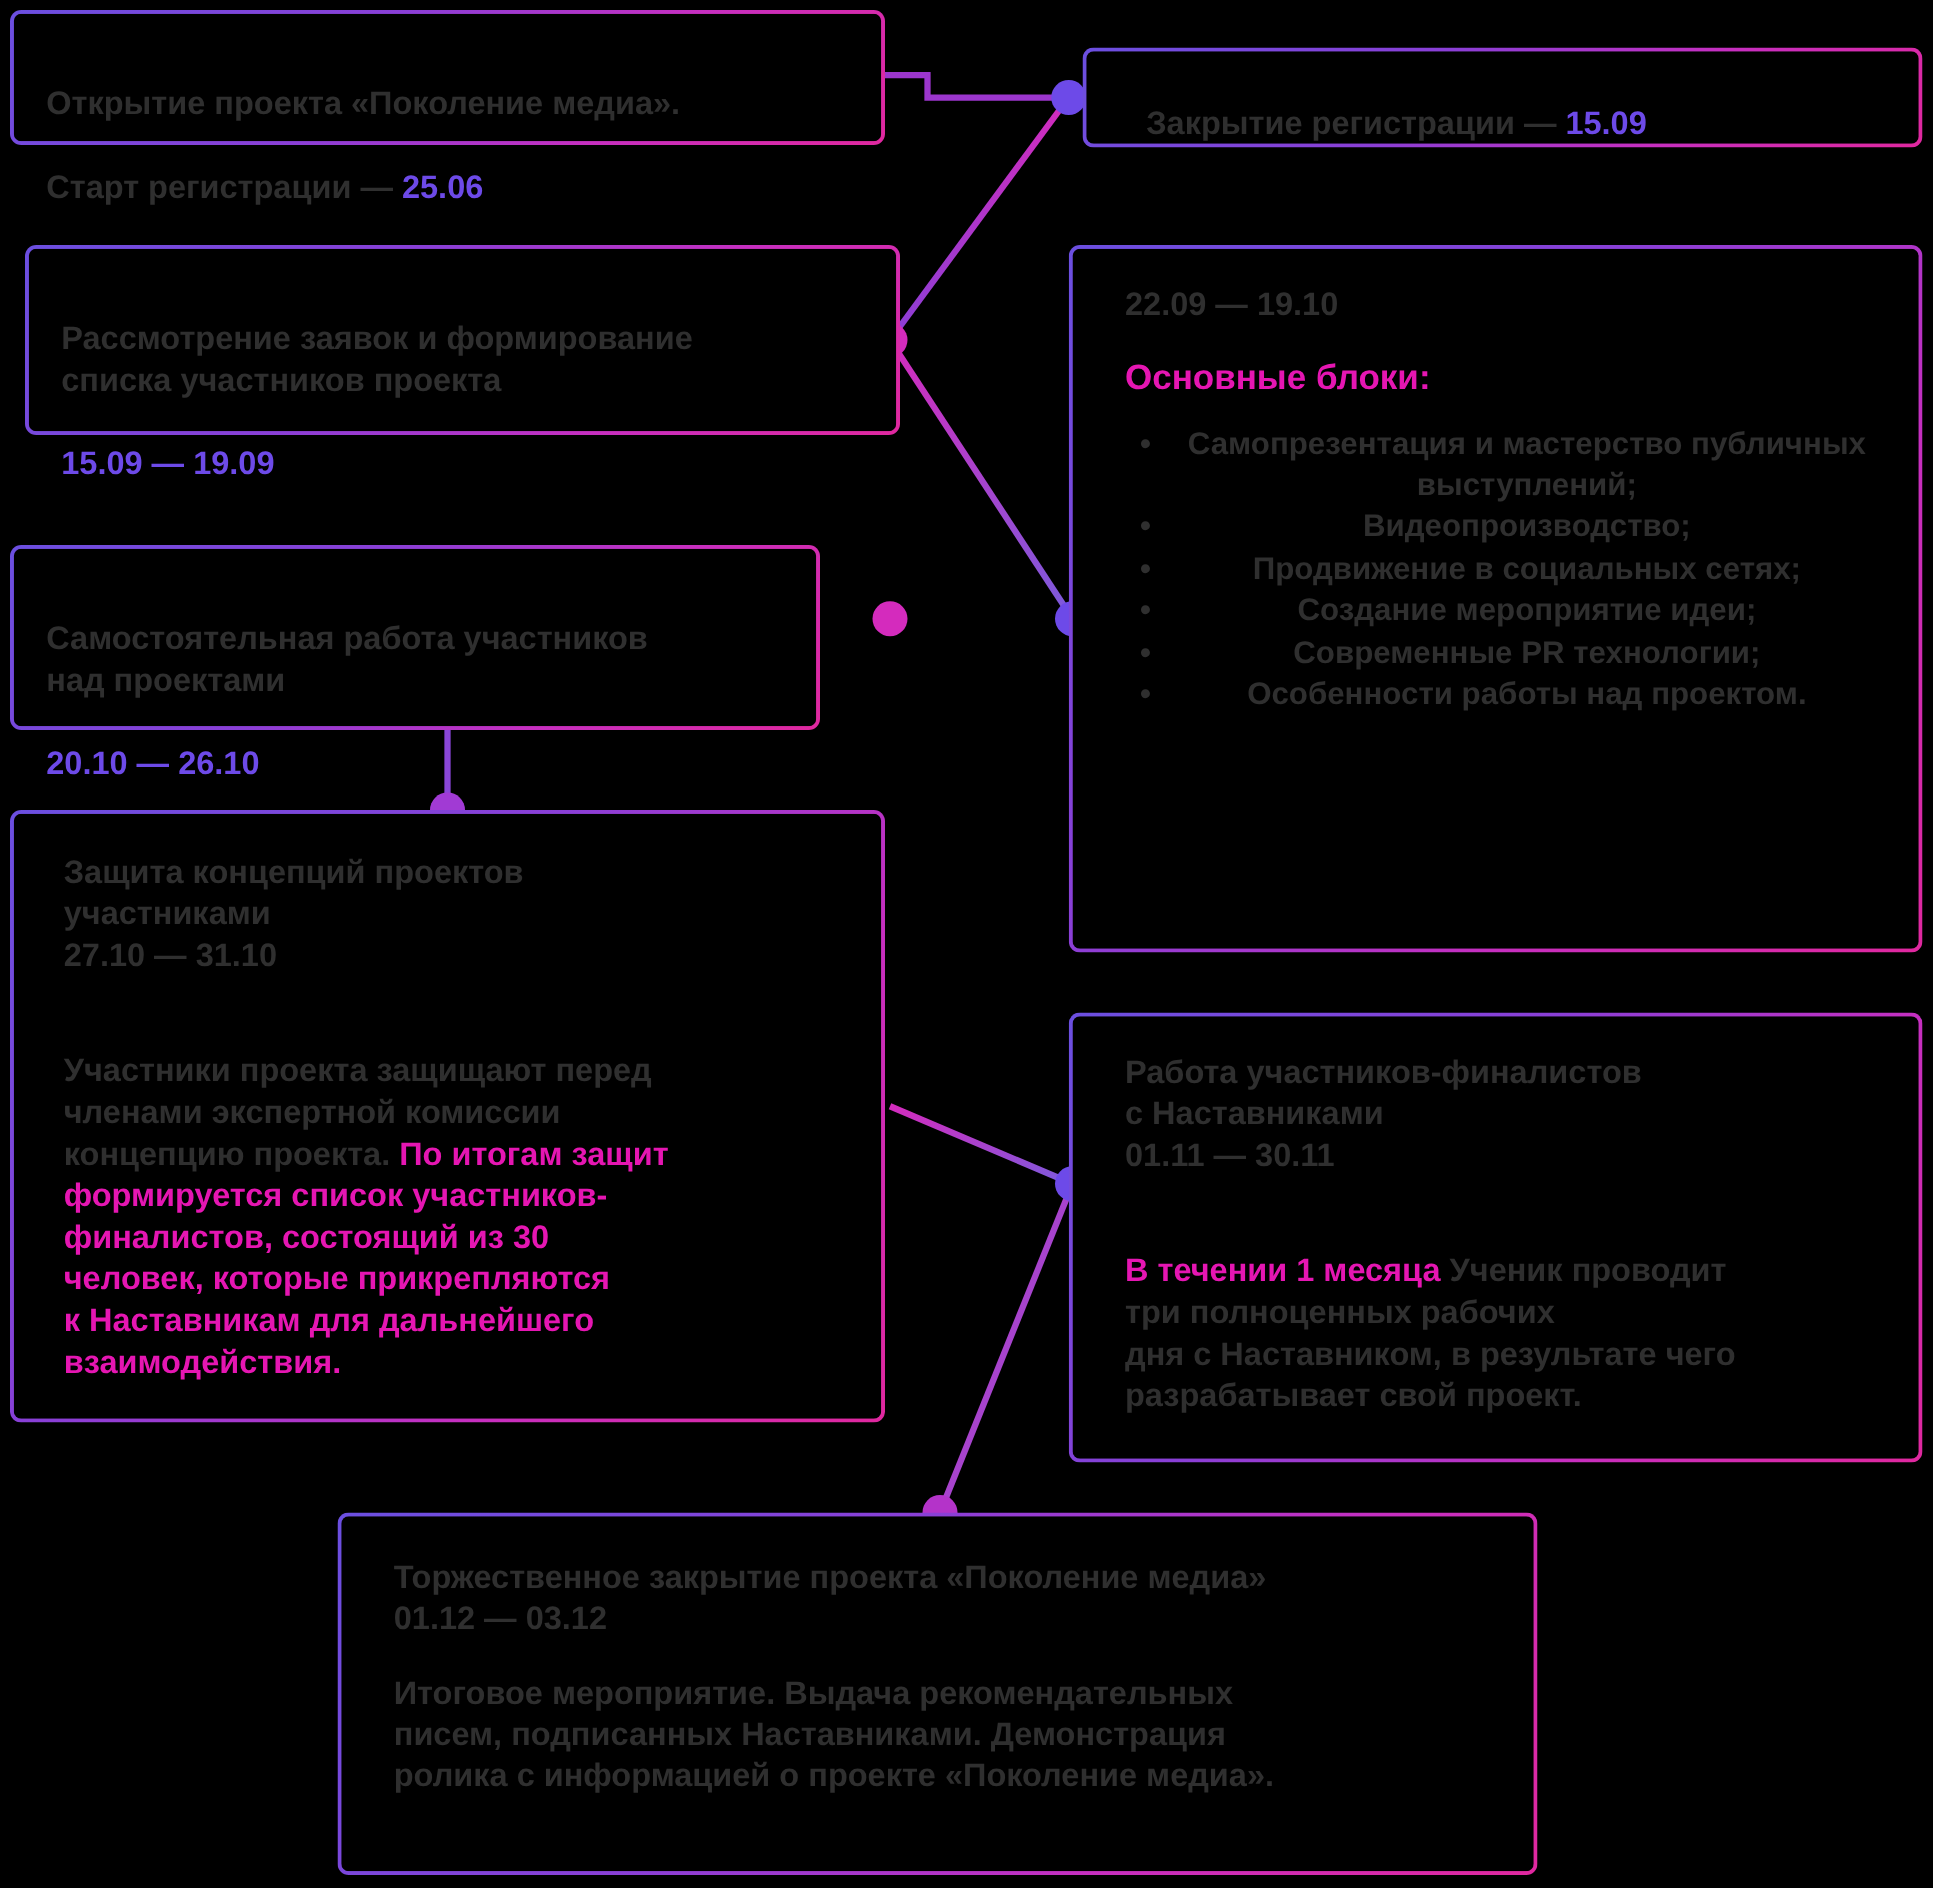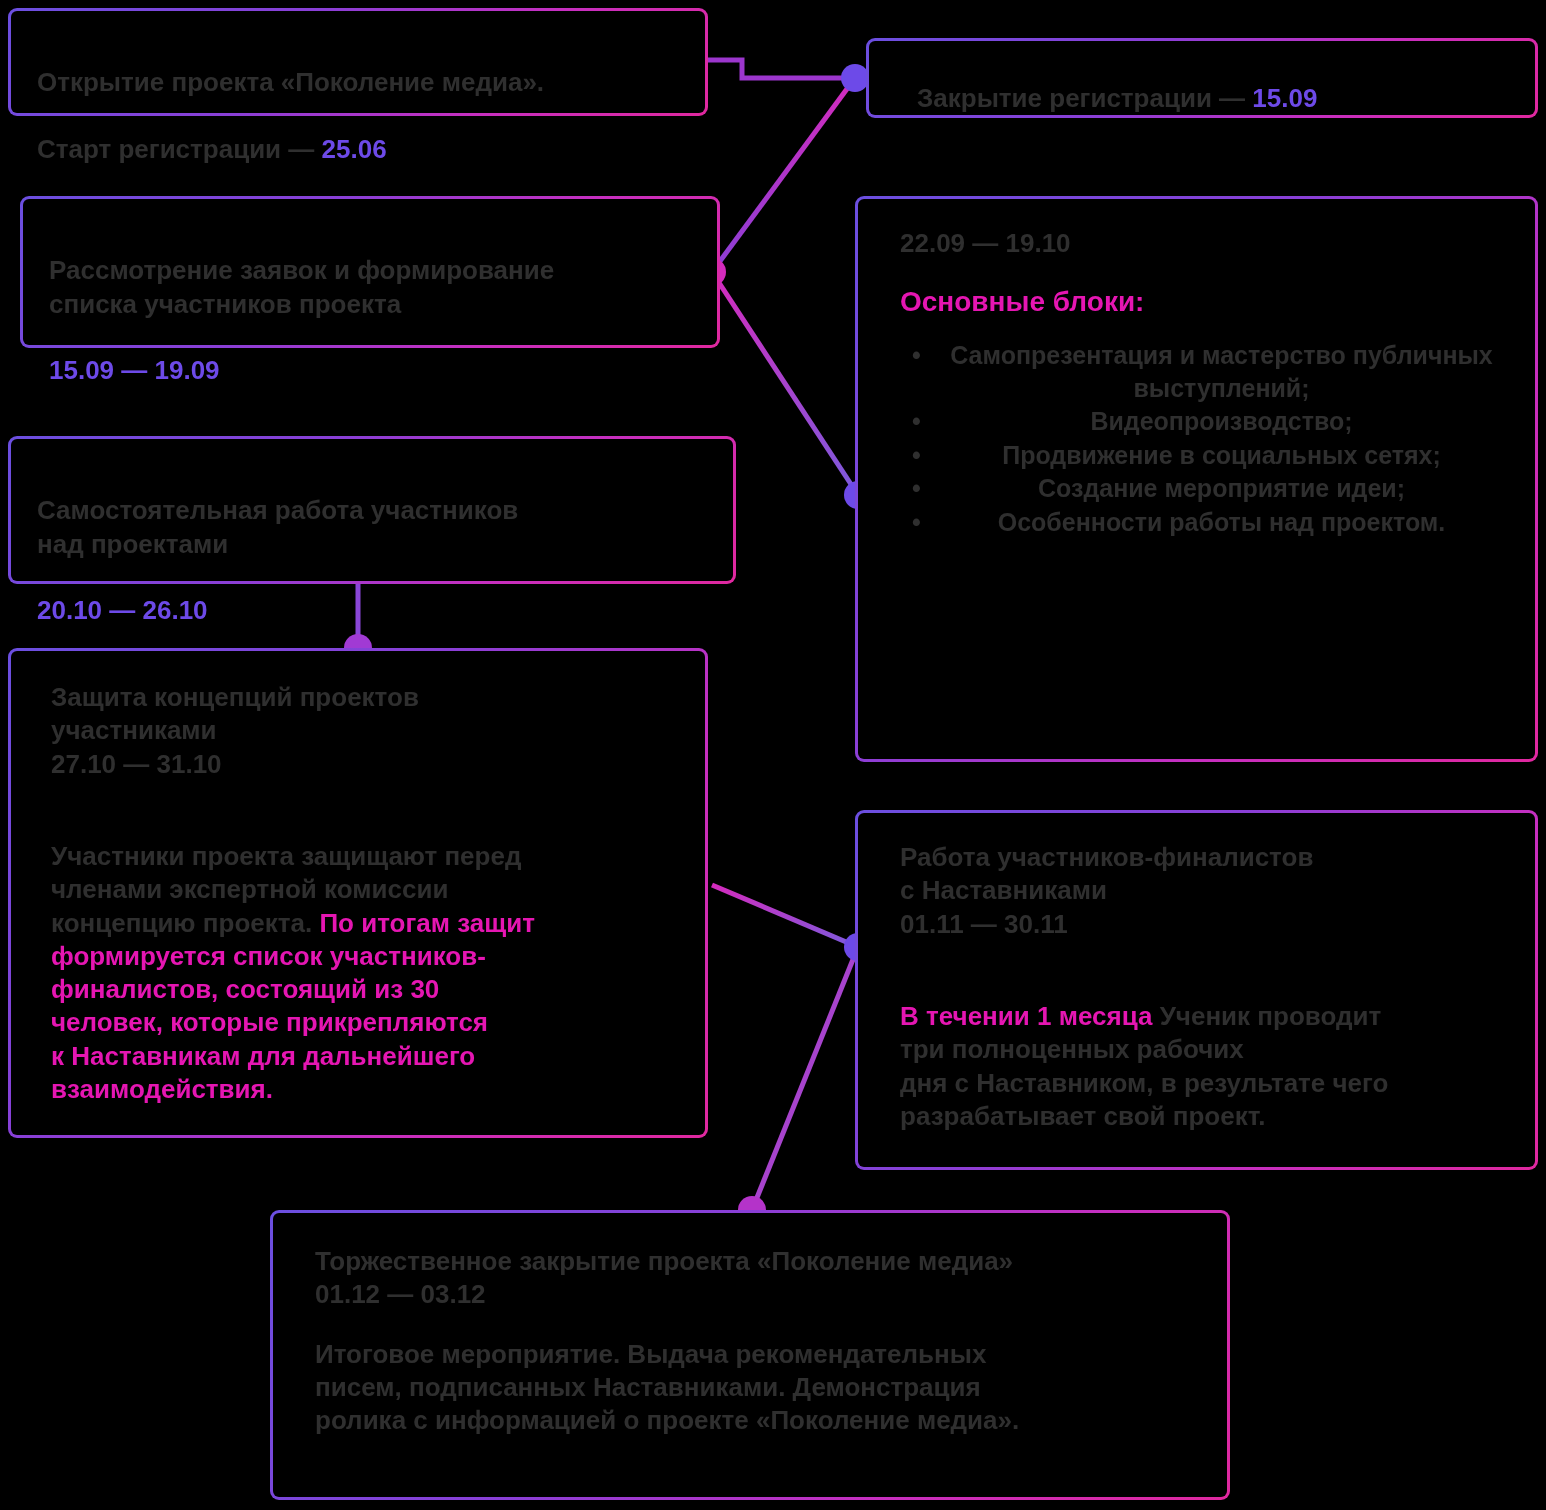--- a/index.html
+++ b/index.html
@@ -157,25 +157,26 @@
   </div>
 
   <div class="node" style="left:855px; top:196px; width:683px; height:566px; padding-left:42px; padding-top:28px;">
     <div class="head-line date">22.09 — 19.10</div>
     <div class="blocks-title">Основные блоки:</div>
     <ul class="blocks">
       <li>Самопрезентация и мастерство публичных выступлений;</li>
       <li>Видеопроизводство;</li>
       <li>Продвижение в социальных сетях;</li>
       <li>Создание мероприятие идеи;</li>
+      <li>Современные PR технологии;</li>
       <li>Особенности работы над проектом.</li>
     </ul>
   </div>
 
-  <div class="node" style="left:8px; top:436px; width:728px; height:148px;">
+  <div class="node" style="left:8px; top:436px; width:648px; height:148px;">
     <div class="txt">
       <span>Самостоятельная работа участников
 над проектами</span><br>
       <span class="date">20.10 — 26.10</span>
     </div>
   </div>
 
   <div class="node" style="left:8px; top:648px; width:700px; height:490px; padding-left:40px; padding-top:30px;">
     <div class="head-line">Защита концепций проектов
 участниками</div>

